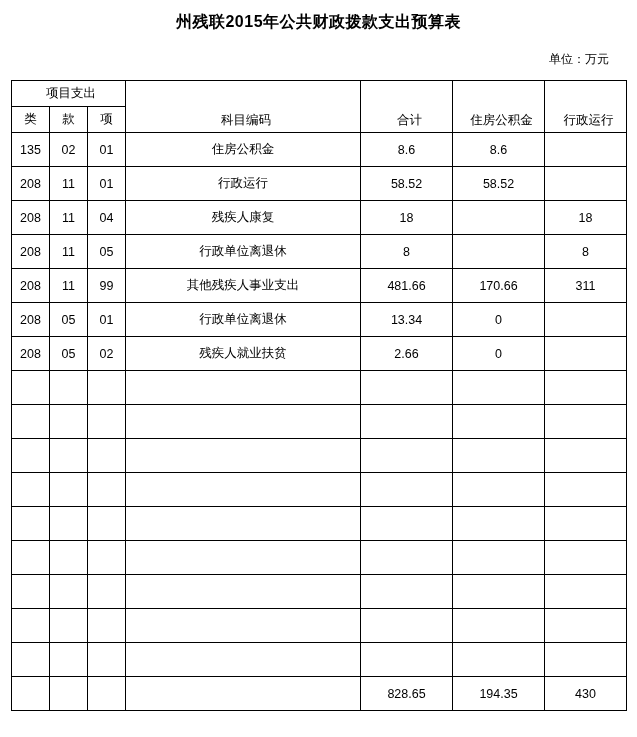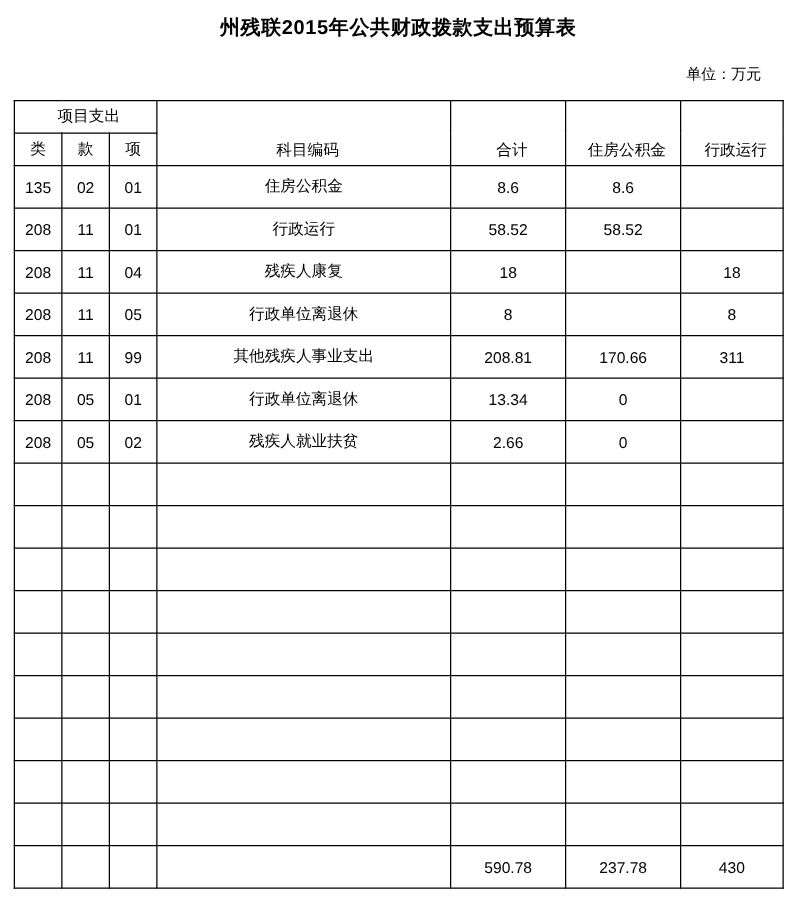--- a/index.html
+++ b/index.html
@@ -177,21 +177,21 @@
           <td class="subject-name">行政单位离退休</td>
           <td class="num">8</td>
           <td class="num"></td>
           <td class="num">8</td>
         </tr>
         <tr>
           <td class="code">208</td>
           <td class="code">11</td>
           <td class="code">99</td>
           <td class="subject-name">其他残疾人事业支出</td>
-          <td class="num">208.81</td>
+          <td class="num">481.66</td>
           <td class="num">170.66</td>
           <td class="num">311</td>
         </tr>
         <tr>
           <td class="code">208</td>
           <td class="code">05</td>
           <td class="code">01</td>
           <td class="subject-name">行政单位离退休</td>
           <td class="num">13.34</td>
           <td class="num">0</td>
@@ -285,21 +285,21 @@
           <td class="subject-name"></td>
           <td class="num"></td>
           <td class="num"></td>
           <td class="num"></td>
         </tr>
         <tr class="total-row">
           <td class="code"></td>
           <td class="code"></td>
           <td class="code"></td>
           <td class="subject-name"></td>
-          <td class="num">590.78</td>
-          <td class="num">237.78</td>
+          <td class="num">828.65</td>
+          <td class="num">194.35</td>
           <td class="num">430</td>
         </tr>
       </tbody>
     </table>
   </div>
 
 </div>
 
 </body></html>

